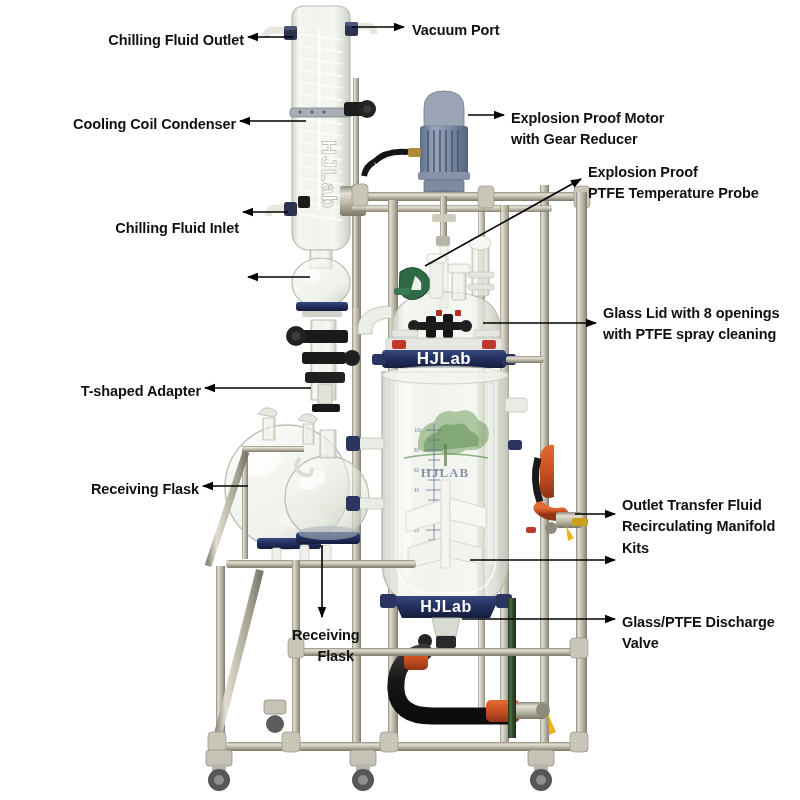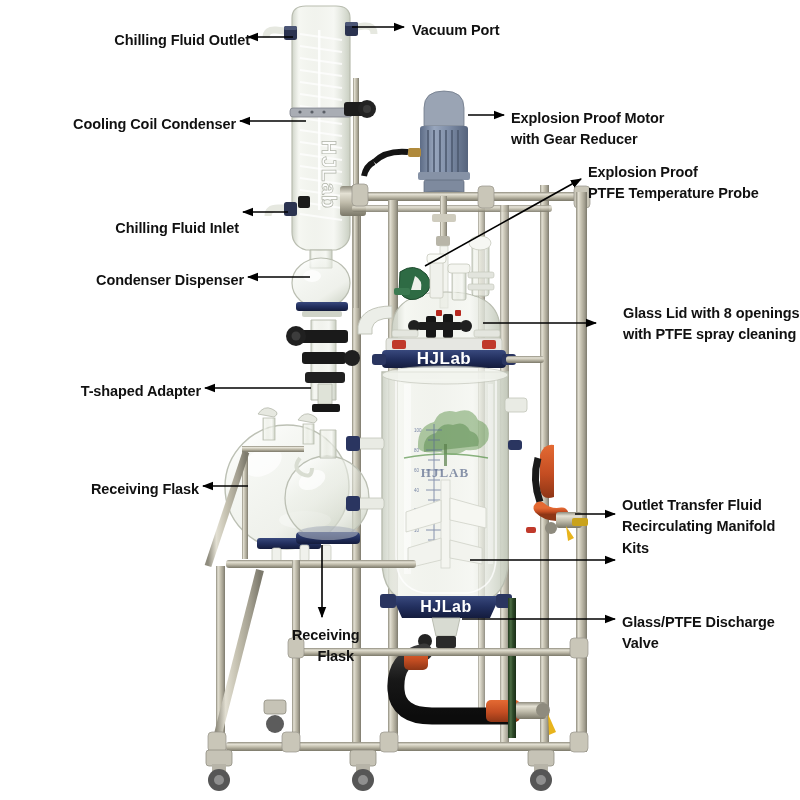--- a/index.html
+++ b/index.html
@@ -441,37 +441,36 @@
           <line x1="483" y1="323" x2="596" y2="323" marker-end="url(#arrowEnd)"></line>
           <line x1="205" y1="388" x2="311" y2="388" marker-start="url(#arrowStart)"></line>
           <line x1="203" y1="486" x2="248" y2="486" marker-start="url(#arrowStart)"></line>
           <line x1="575" y1="514" x2="615" y2="514" marker-end="url(#arrowEnd)"></line>
           <line x1="470" y1="560" x2="615" y2="560" marker-end="url(#arrowEnd)"></line>
           <line x1="322" y1="545" x2="322" y2="617" marker-end="url(#arrowEnd)"></line>
           <line x1="462" y1="619" x2="615" y2="619" marker-end="url(#arrowEnd)"></line>
         </g>
     </svg>
 
-    <div class="callout-text right-align" style="left:0px; top:30px; width:244px;padding-left:6px;">Chilling Fluid Outlet</div>
+    <div class="callout-text right-align" style="left:0px; top:30px; width:244px;">Chilling Fluid Outlet</div>
 
     <div class="callout-text" style="left:412px; top:20px;">Vacuum Port</div>
 
     <div class="callout-text right-align" style="left:0px; top:114px; width:236px;">Cooling Coil Condenser</div>
 
     <div class="callout-text" style="left:511px; top:96px;margin-top:12px;">Explosion Proof Motor
 with Gear Reducer</div>
 
     <div class="callout-text" style="left:588px; top:162px;">Explosion Proof
 PTFE Temperature Probe</div>
 
     <div class="callout-text right-align" style="left:0px; top:204px; width:239px;margin-top:14px;">Chilling Fluid Inlet</div>
 
-    <div class="callout-text right-align" style="left:0px; top:270px; width:244px;">Condenser Dispenser</div>
-
-    <div class="callout-text" style="left:623px; top:303px;">Glass Lid with 8 openings
+
+    <div class="callout-text" style="left:603px; top:303px;">Glass Lid with 8 openings
 with PTFE spray cleaning</div>
 
     <div class="callout-text right-align" style="left:0px; top:381px; width:201px;">T-shaped Adapter</div>
 
     <div class="callout-text right-align" style="left:0px; top:479px; width:199px;">Receiving Flask</div>
 
     <div class="callout-text" style="left:622px; top:495px;">Outlet Transfer Fluid
 Recirculating Manifold Kits</div>
 
 

